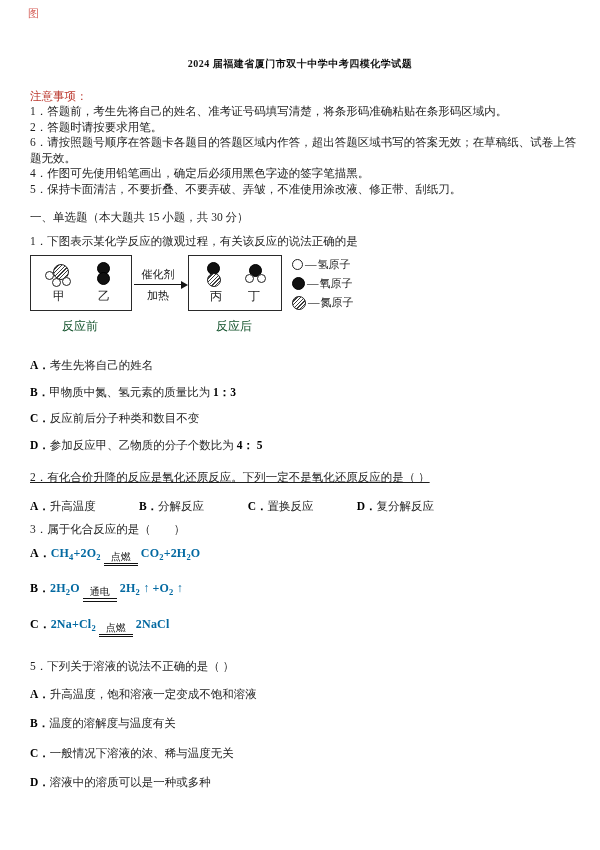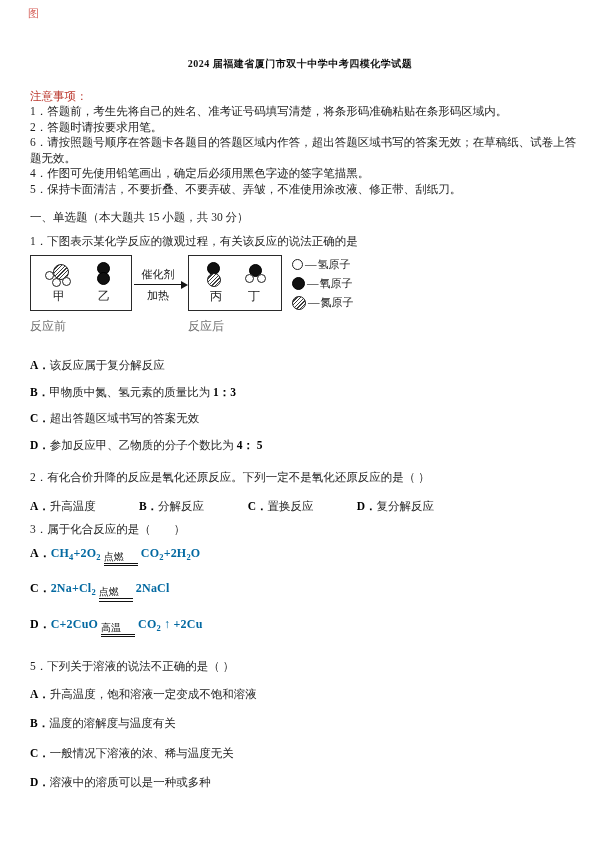--- a/index.html
+++ b/index.html
@@ -8,21 +8,21 @@
     font-family:"Liberation Serif","DejaVu Serif",serif;
     color:#1f1f1f;font-size:11.5px;line-height:15.5px;
     -webkit-font-smoothing:antialiased;overflow:hidden;
   }
   .watermark{position:absolute;left:28px;top:6px;font-size:11px;color:#cf4840;opacity:.85;}
   .title{margin:56px 20px 16px 20px;text-align:center;font-size:10px;font-weight:600;letter-spacing:.5px;color:#111;}
   .notice-head{margin:17px 16px 0 30px;color:#bc3a30;}
   .notice-item{margin:0 14px 0 30px;}
   .section-head{margin:13px 0 0 30px;}
   .stem{margin:8px 14px 0 30px;}
-  .stem-q2{margin:17px 14px 0 30px;}
+  .stem-q2{margin:17px 14px 0 30px;text-decoration:underline;}
   .stem-q4{margin:22px 14px 0 30px;}
   .okey{font-weight:bold;color:#000;}
   .optline{margin:11px 14px 0 30px;}
   .optline b{color:#000;}
   .optrow{margin:13px 14px 0 30px;}
   .optrow .optcell{display:inline-block;width:106px;}
   .optrow .optcell:last-child{width:auto;}
 
   
   .diagram{position:relative;height:92px;margin:6px 0 0 30px;}
@@ -37,39 +37,39 @@
     border:1.2px solid #222;
     background:repeating-linear-gradient(135deg,#3c3c3c 0px,#3c3c3c 1px,#ffffff 1px,#ffffff 2.6px);
   }
   .mol-label{position:absolute;font-size:12px;color:#222;text-align:center;}
   .arrow-line{position:absolute;left:104px;top:29px;width:48px;border-top:1.6px solid #151515;}
   .arrow-head{position:absolute;left:151px;top:25.5px;width:0;height:0;
     border-left:7px solid #151515;border-top:4.5px solid transparent;border-bottom:4.5px solid transparent;}
   .arrow-txt{position:absolute;left:100px;width:56px;text-align:center;font-size:11px;line-height:12px;color:#161616;}
   .arrow-top{top:13px;}
   .arrow-bottom{top:34px;}
-  .box-caption{position:absolute;top:64px;font-size:12px;color:#737373;}
+  .box-caption{position:absolute;top:64px;text-align:center;font-size:12px;color:#14532d;}
   .cap-before{left:0;width:100px;}
   .cap-after{left:158px;width:92px;}
   .legend{position:absolute;left:262px;top:0;}
   .legend-row{display:flex;align-items:center;height:19px;}
   .legend-icon{width:11px;height:11px;border-radius:50%;box-sizing:border-box;flex:0 0 auto;}
   .legend-icon.white{background:#fff;border:1.2px solid #222;}
   .legend-icon.black{background:#101010;border:1px solid #000;width:13px;height:13px;}
   .legend-icon.hatched{width:14px;height:14px;border:1.2px solid #222;
     background:repeating-linear-gradient(135deg,#3c3c3c 0px,#3c3c3c 1px,#ffffff 1px,#ffffff 2.6px);}
   .legend-dash{margin:0 1px 0 2px;font-size:11.5px;}
   .legend-label{font-size:11px;}
 
   
   .eq{margin:15px 14px 0 30px;font-size:12px;}
   .eq.first{margin-top:8px;}
   .eq .f{font-weight:bold;color:#0369a1;letter-spacing:.2px;}
   .eq sub{font-size:8.5px;vertical-align:-3px;}
-  .cond{display:inline-block;vertical-align:-3px;margin:0 3px;}
+  .cond{display:inline-block;text-align:center;vertical-align:-3px;margin:0 3px;}
   .cond-t{display:block;font-size:10px;line-height:12px;color:#111;}
   .cond-line{display:block;height:3.5px;min-width:34px;
     border-top:1.4px solid #111;border-bottom:1.4px solid #111;box-sizing:border-box;}
 </style>
 </head>
 <body>
 
 <div class="watermark">图</div>
 
 <div class="title">2024 届福建省厦门市双十中学中考四模化学试题</div>
@@ -135,40 +135,40 @@
       <span class="legend-label">氧原子</span>
     </div>
     <div class="legend-row">
       <span class="legend-icon hatched"></span>
       <span class="legend-dash">—</span>
       <span class="legend-label">氮原子</span>
     </div>
   </div>
 </div>
 
-<div class="optline"><span class="okey">A．</span><span>该反应属于复分解反应</span><b></b></div>
+<div class="optline"><span class="okey">A．</span><span>考生先将自己的姓名</span><b></b></div>
 <div class="optline"><span class="okey">B．</span><span>甲物质中氮、氢元素的质量比为 </span><b>1：3</b></div>
-<div class="optline"><span class="okey">C．</span><span>超出答题区域书写的答案无效</span><b></b></div>
+<div class="optline"><span class="okey">C．</span><span>反应前后分子种类和数目不变</span><b></b></div>
 <div class="optline"><span class="okey">D．</span><span>参加反应甲、乙物质的分子个数比为 </span><b>4：  5</b></div>
 
 <div class="stem stem-q2">2．有化合价升降的反应是氧化还原反应。下列一定不是氧化还原反应的是（ ）</div>
 
 <div class="optrow">
   <span class="optcell"><span class="okey">A．</span><span>升高温度</span></span>
   <span class="optcell"><span class="okey">B．</span><span>分解反应</span></span>
   <span class="optcell"><span class="okey">C．</span><span>置换反应</span></span>
   <span class="optcell"><span class="okey">D．</span><span>复分解反应</span></span>
 </div>
 
 <div class="stem">3．属于化合反应的是（　　）</div>
 
 <div id="equations">
     <div class="eq first"><span class="okey">A．</span><span class="f">CH<sub>4</sub>+2O<sub>2</sub></span><span class="cond"><span class="cond-t">点燃</span><span class="cond-line"></span></span><span class="f">CO<sub>2</sub>+2H<sub>2</sub>O</span></div>
+    <div class="eq"><span class="okey">B．</span><span class="f">2H<sub>2</sub>O</span><span class="cond"><span class="cond-t">通电</span><span class="cond-line"></span></span><span class="f">2H<sub>2</sub> ↑ +O<sub>2</sub> ↑</span></div>
     <div class="eq"><span class="okey">C．</span><span class="f">2Na+Cl<sub>2</sub></span><span class="cond"><span class="cond-t">点燃</span><span class="cond-line"></span></span><span class="f">2NaCl</span></div>
-    <div class="eq"><span class="okey">D．</span><span class="f">C+2CuO</span><span class="cond"><span class="cond-t">高温</span><span class="cond-line"></span></span><span class="f">CO<sub>2</sub> ↑ +2Cu</span></div>
   </div>
 
 <div class="stem stem-q4">5．下列关于溶液的说法不正确的是（ ）</div>
 
 <div class="optline" style="margin-top:12px"><span class="okey">A．</span><span>升高温度，饱和溶液一定变成不饱和溶液</span></div>
 <div class="optline" style="margin-top:14px"><span class="okey">B．</span><span>温度的溶解度与温度有关</span></div>
 <div class="optline" style="margin-top:14px"><span class="okey">C．</span><span>一般情况下溶液的浓、稀与温度无关</span></div>
 <div class="optline" style="margin-top:14px"><span class="okey">D．</span><span>溶液中的溶质可以是一种或多种</span></div>
 
 </body></html>

